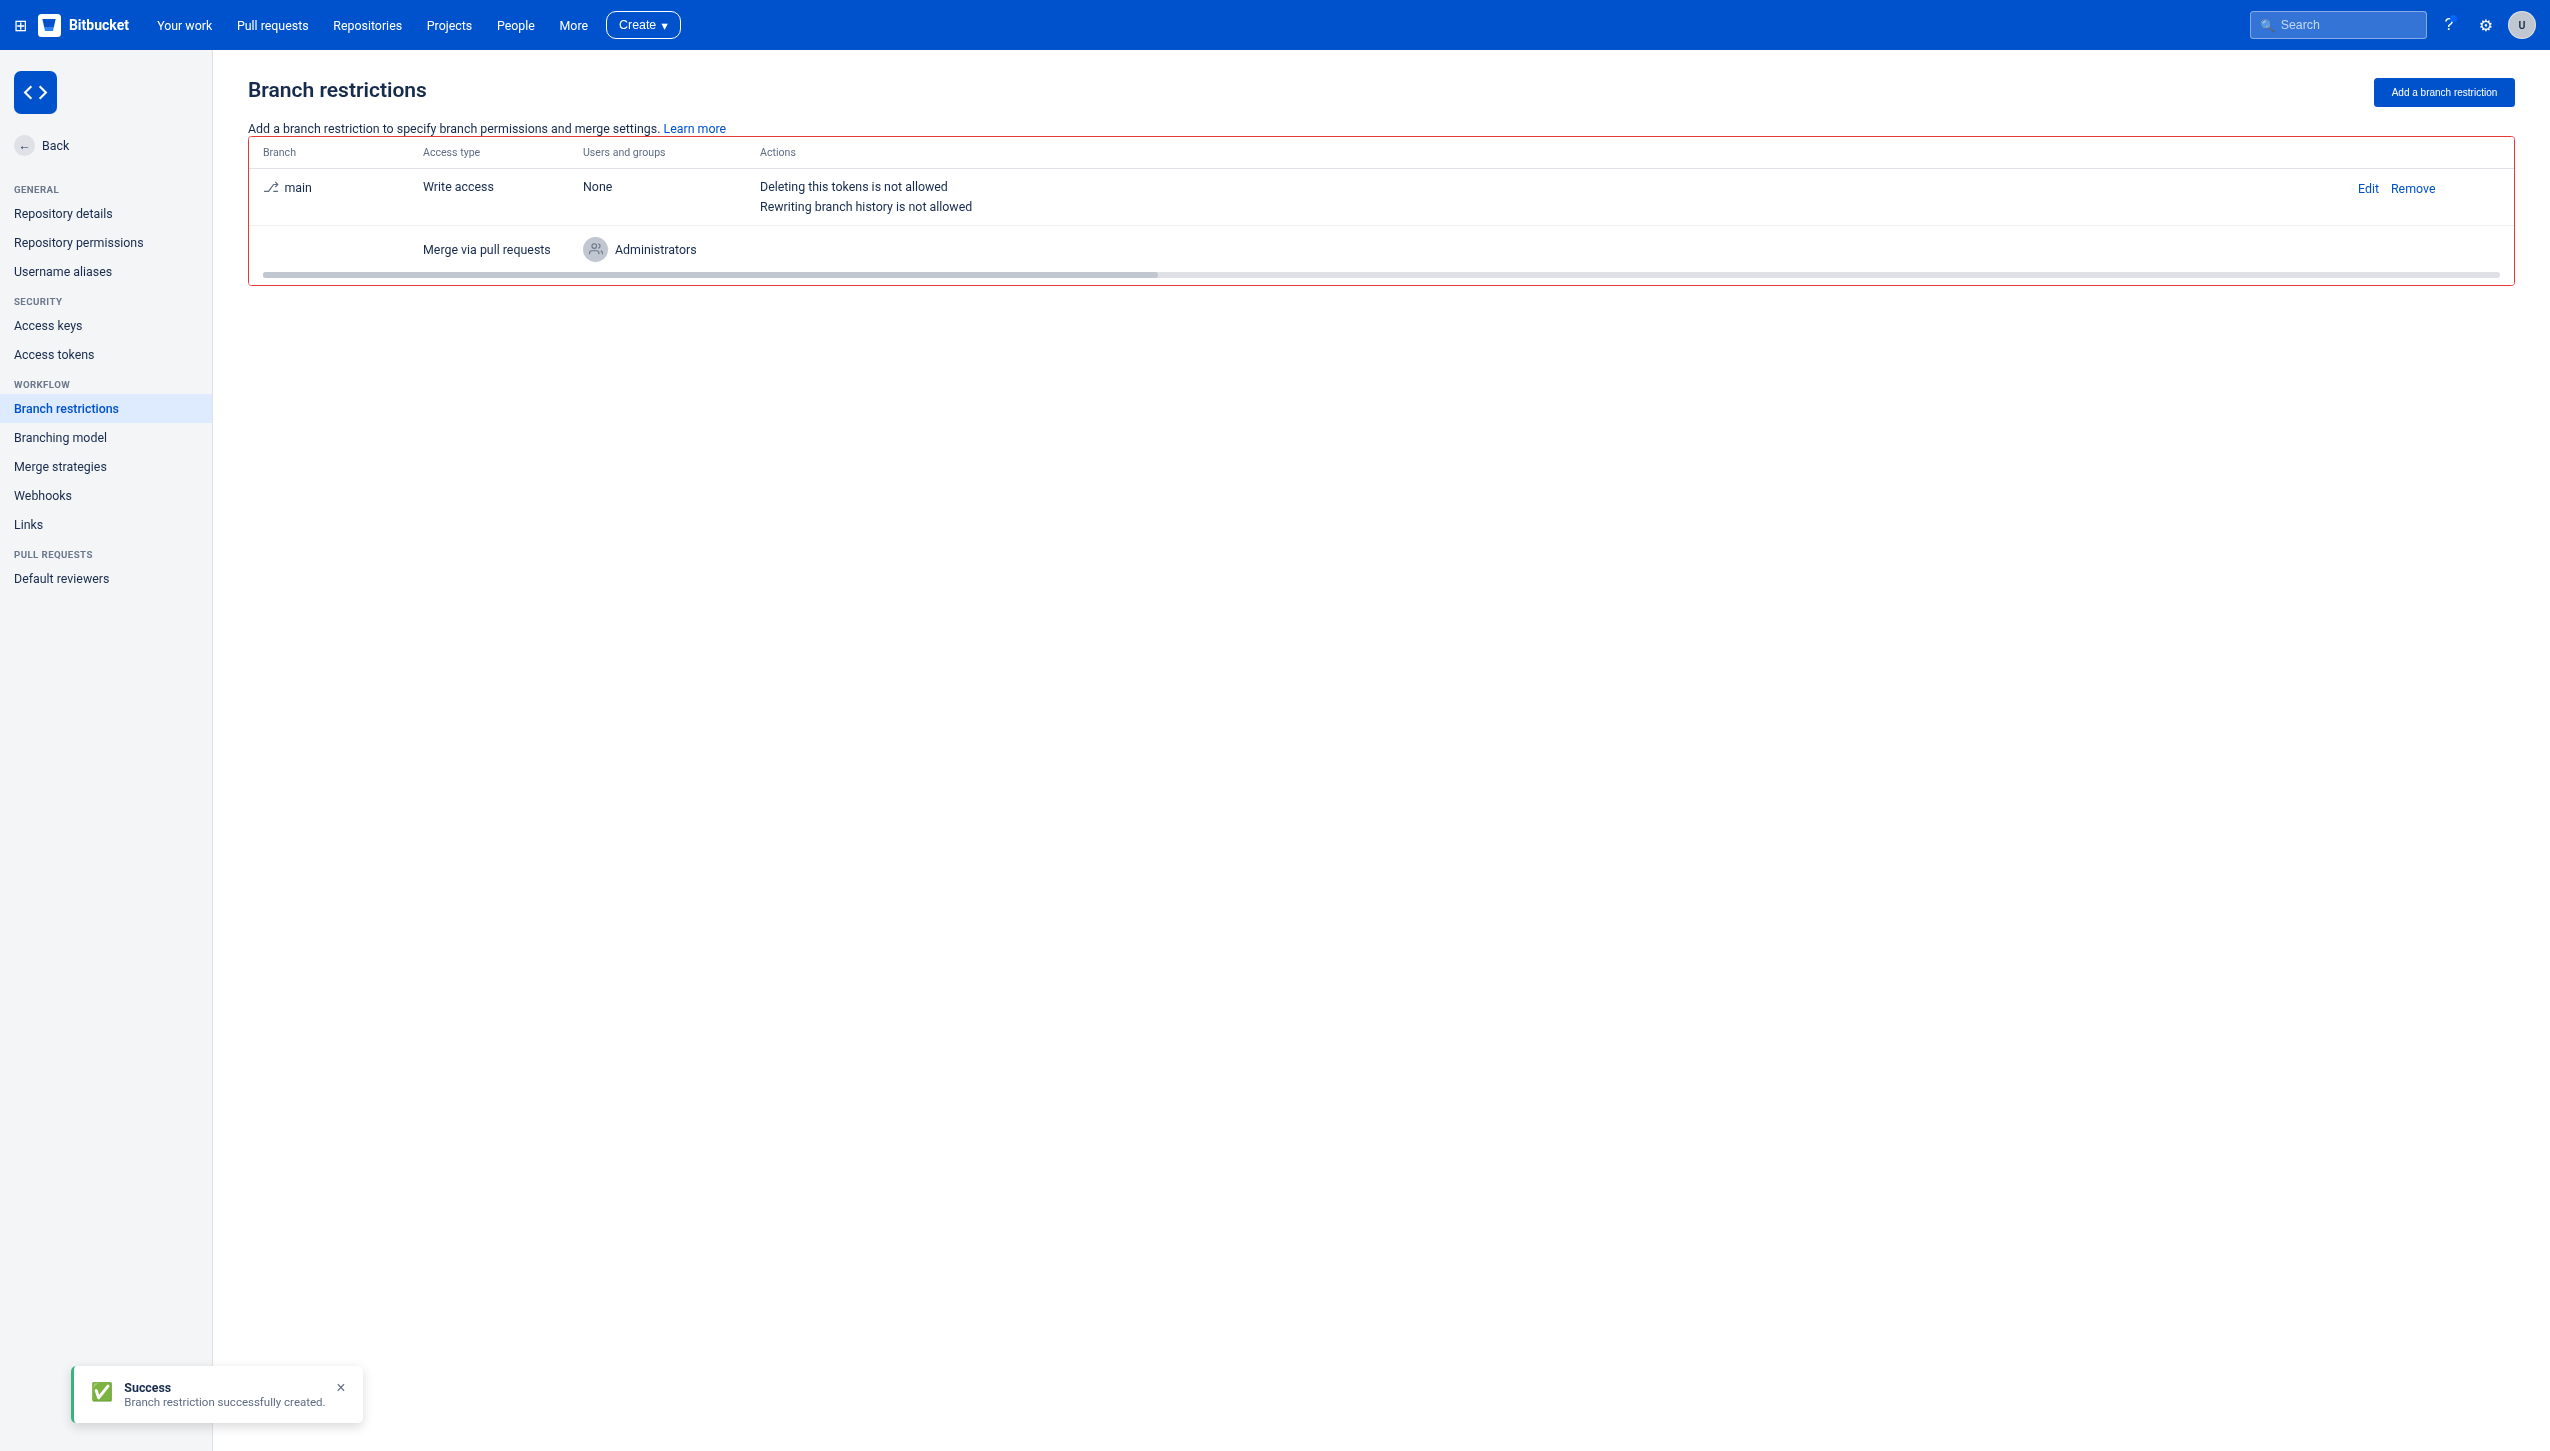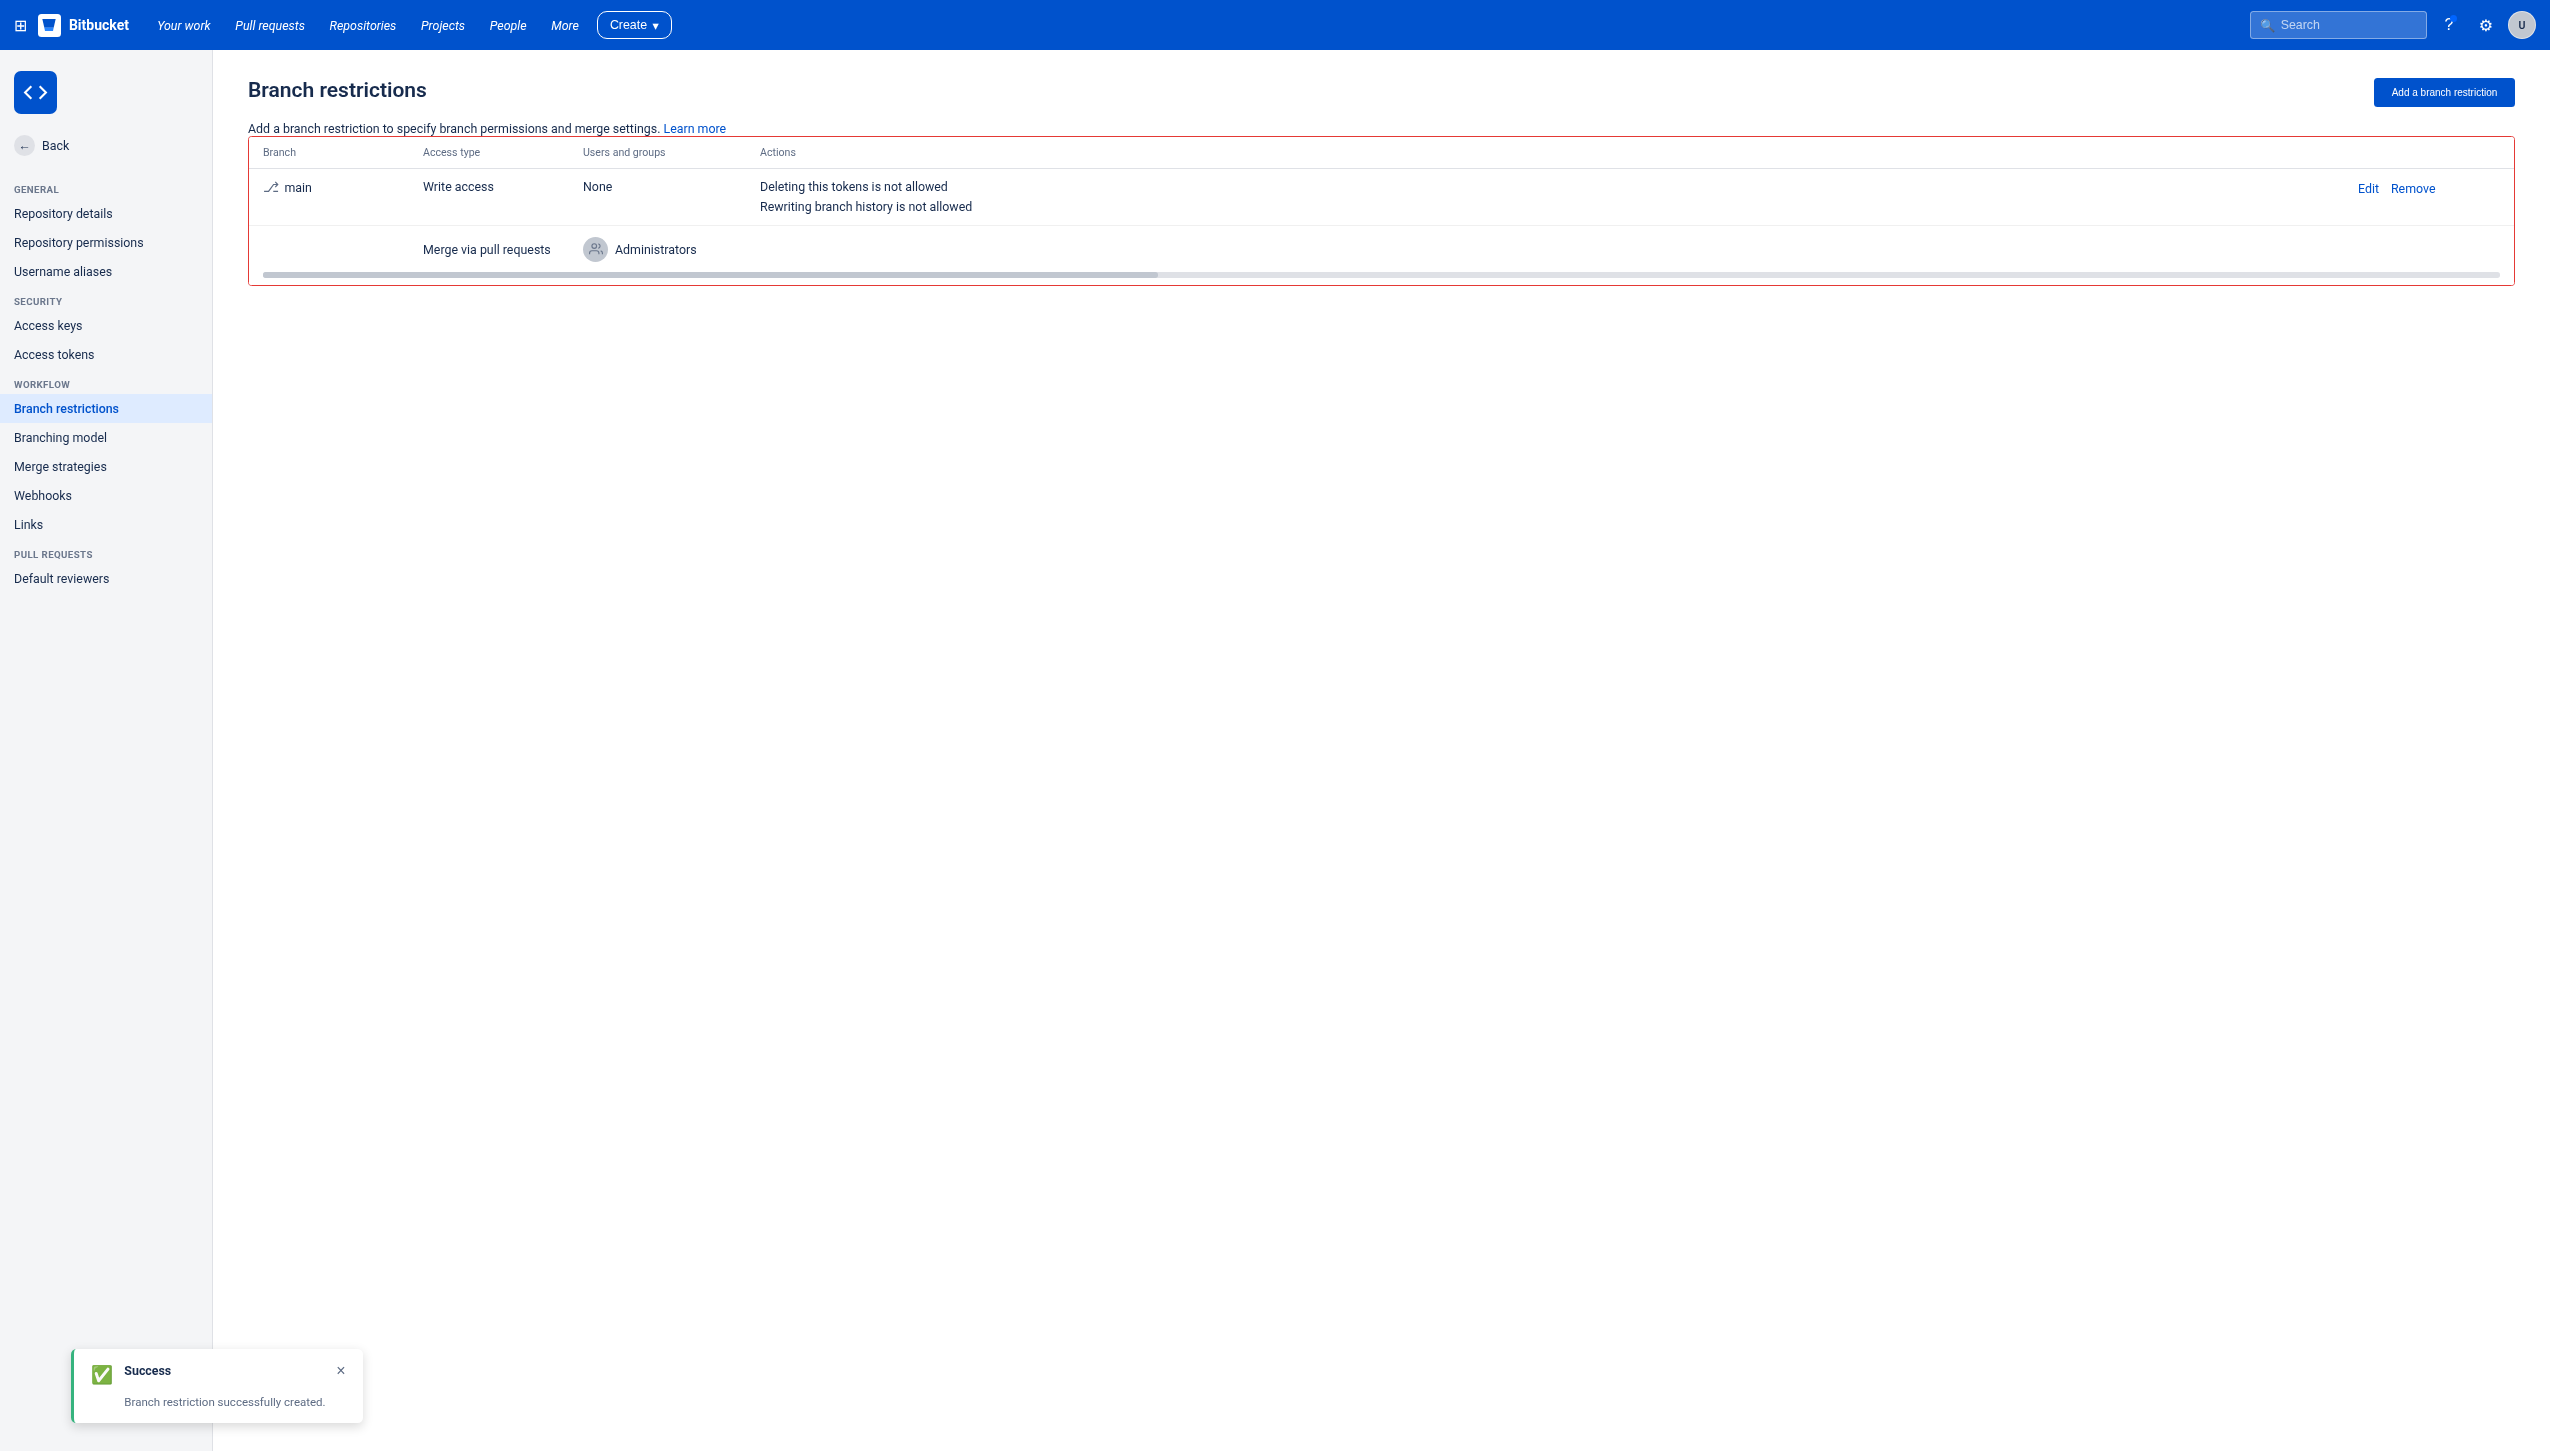--- a/index.html
+++ b/index.html
@@ -11,21 +11,21 @@
       background: #0052cc; padding: 0 14px; gap: 7px;
       position: fixed; top: 0; left: 0; right: 0; z-index: 100;
     }
     .navbar-grid-icon { color: #fff; font-size: 16px; margin-right: 3.5px; cursor: pointer; }
     .navbar-logo { display: flex; align-items: center; gap: 8px; color: #fff; font-weight: 700; font-size: 14px; text-decoration: none; margin-right: 10.6px; }
     .navbar-logo-icon { background: #fff; border-radius: 3.5px; width: 23px; height: 23px; display: flex; align-items: center; justify-content: center; }
     .navbar-logo-icon svg { width: 16px; height: 16px; }
     .navbar-nav { display: flex; align-items: center; gap: 3.5px; }
     .navbar-nav a {
       color: #fff; text-decoration: none; padding: 7px 10.6px;
-      border-radius: 3.5px; font-size: 12.4px; white-space: nowrap; font-style: italic;
+      border-radius: 3.5px; font-size: 12.4px; white-space: nowrap;
     }
     .navbar-create-btn {
       background: #0052cc; border: 1.8px solid #fff; color: #fff;
       padding: 5.3px 12.4px; border-radius: 10px; font-size: 12.4px;
       cursor: pointer; display: flex; align-items: center; gap: 5.3px;
       font-weight: 500; margin-left: 3.5px;
     }
     .navbar-spacer { flex: 1; }
     .navbar-search {
       display: flex; align-items: center; background: rgba(255,255,255,0.2);
@@ -149,21 +149,21 @@
     .toast {
       position: fixed; bottom: 28px; left: 71px;
       background: #fff; border-radius: 5.3px;
       box-shadow: 0 3.5px 10.6px rgba(0,0,0,0.15); padding: 14px 17.7px;
       display: flex; align-items: flex-start; gap: 10.6px;
       min-width: 284px; max-width: 354px; z-index: 200;
       border-left: 3.5px solid #36b37e;
     }
     .toast-icon { color: #36b37e; font-size: 17.7px; flex-shrink: 0; margin-top: 1.8px; }
     .toast-content { flex: 1; }
-    .toast-title { font-weight: 700; font-size: 12.4px; color: #172b4d; margin-bottom: 17px; }
+    .toast-title { font-weight: 700; font-size: 12.4px; color: #172b4d; margin-bottom: 0; }
     .toast-message { font-size: 11.5px; color: #5e6c84; }
     .toast-close { background: none; border: none; cursor: pointer; color: #5e6c84; font-size: 16px; padding: 0; line-height: 1; }
   </style>
 </head>
 <body>
 
 <nav class="navbar">
   <span class="navbar-grid-icon">⊞</span>
   <a class="navbar-logo">
     <div class="navbar-logo-icon">

